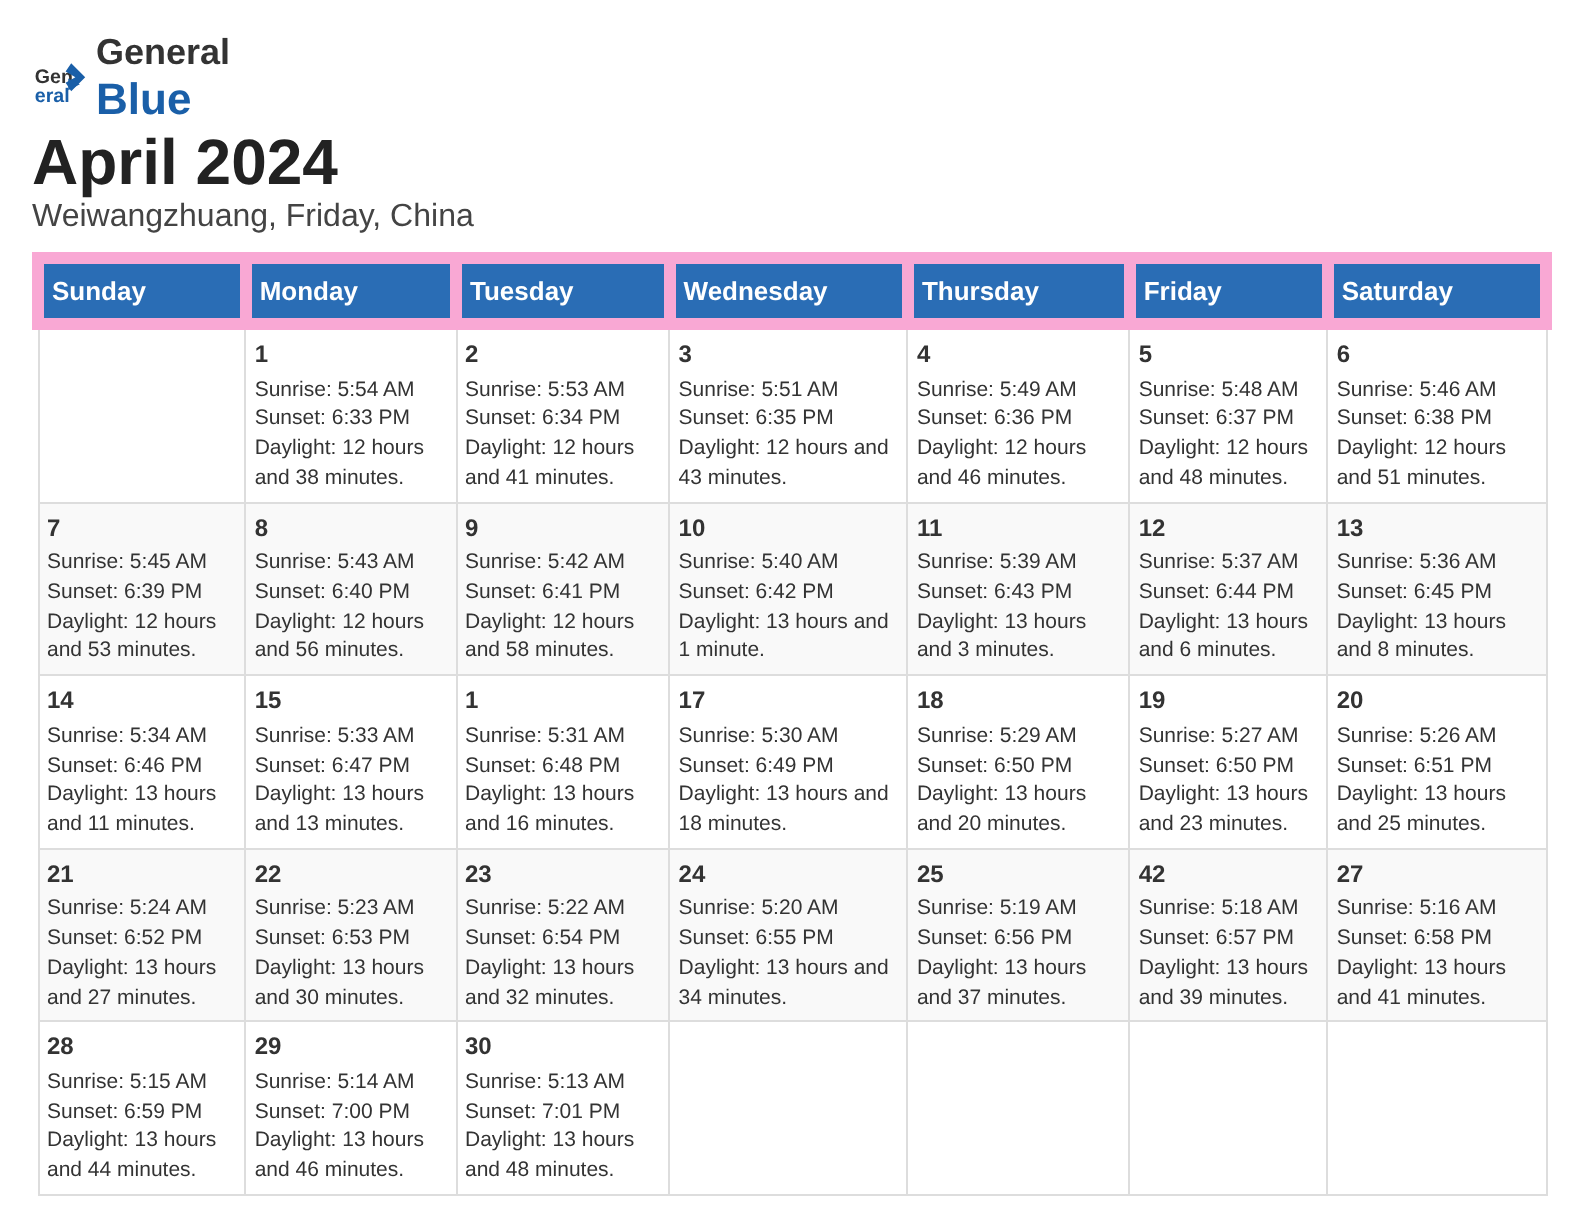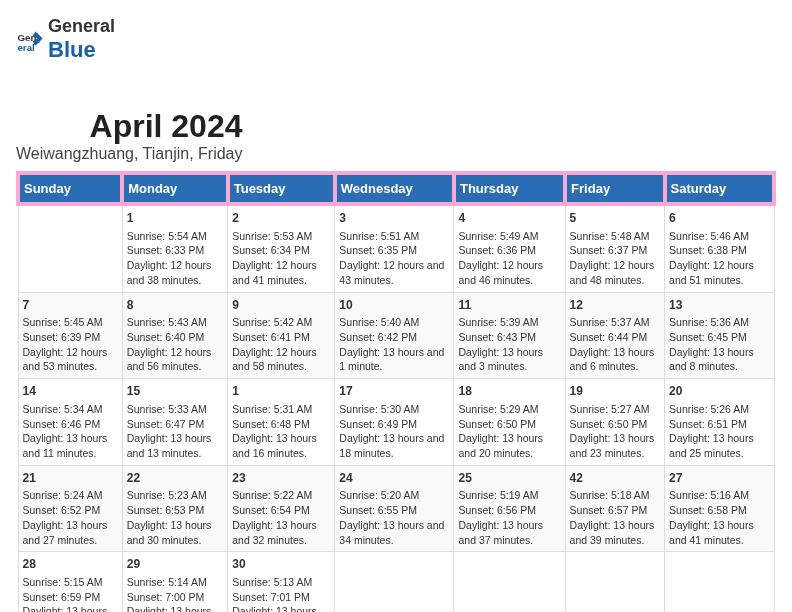--- a/index.html
+++ b/index.html
@@ -20,22 +20,20 @@
     .logo {
       display: flex;
       align-items: center;
       gap: 4px;
     }
     .logo-icon {
       width: 28px;
       height: 28px;
     }
     .title-area {
-      text-align: right;
-      margin-top: 45px;
     }
     .main-title {
       font-size: 32px;
       font-weight: bold;
       color: #222;
     }
     .subtitle {
       font-size: 16px;
       color: #444;
     }
@@ -44,21 +42,21 @@
       border-collapse: collapse;
       font-size: 11px;
     }
     thead tr th {
       background-color: #2a6db5;
       color: #fff;
       padding: 6px 4px;
       text-align: left;
       font-size: 13px;
       font-weight: bold;
-      border: 4px solid #f9a8d4;
+      border: 6px solid #f9a8d4;
     }
     tbody tr {
       border-bottom: 1px solid #ccc;
     }
     tbody tr td {
       padding: 4px 4px;
       vertical-align: top;
       border: 1px solid #ddd;
       color: #333;
       line-height: 1.4;
@@ -97,21 +95,21 @@
     </svg>
     <div>
       <div>
         <span style="font-size:18px;font-weight:bold;color:#333;">General</span><br>
         <span style="font-size:22px;font-weight:bold;color:#1a5fa8;">Blue</span>
       </div>
     </div>
   </div>
   <div class="title-area">
     <div class="main-title">April 2024</div>
-    <div class="subtitle">Weiwangzhuang, Tianjin, Friday</div>
+    <div class="subtitle">Weiwangzhuang, Friday, China</div>
   </div>
 </div>
 
 <table>
   <thead>
     <tr>
 
     <th>Sunday</th>
         <th>Monday</th>
         <th>Tuesday</th>

